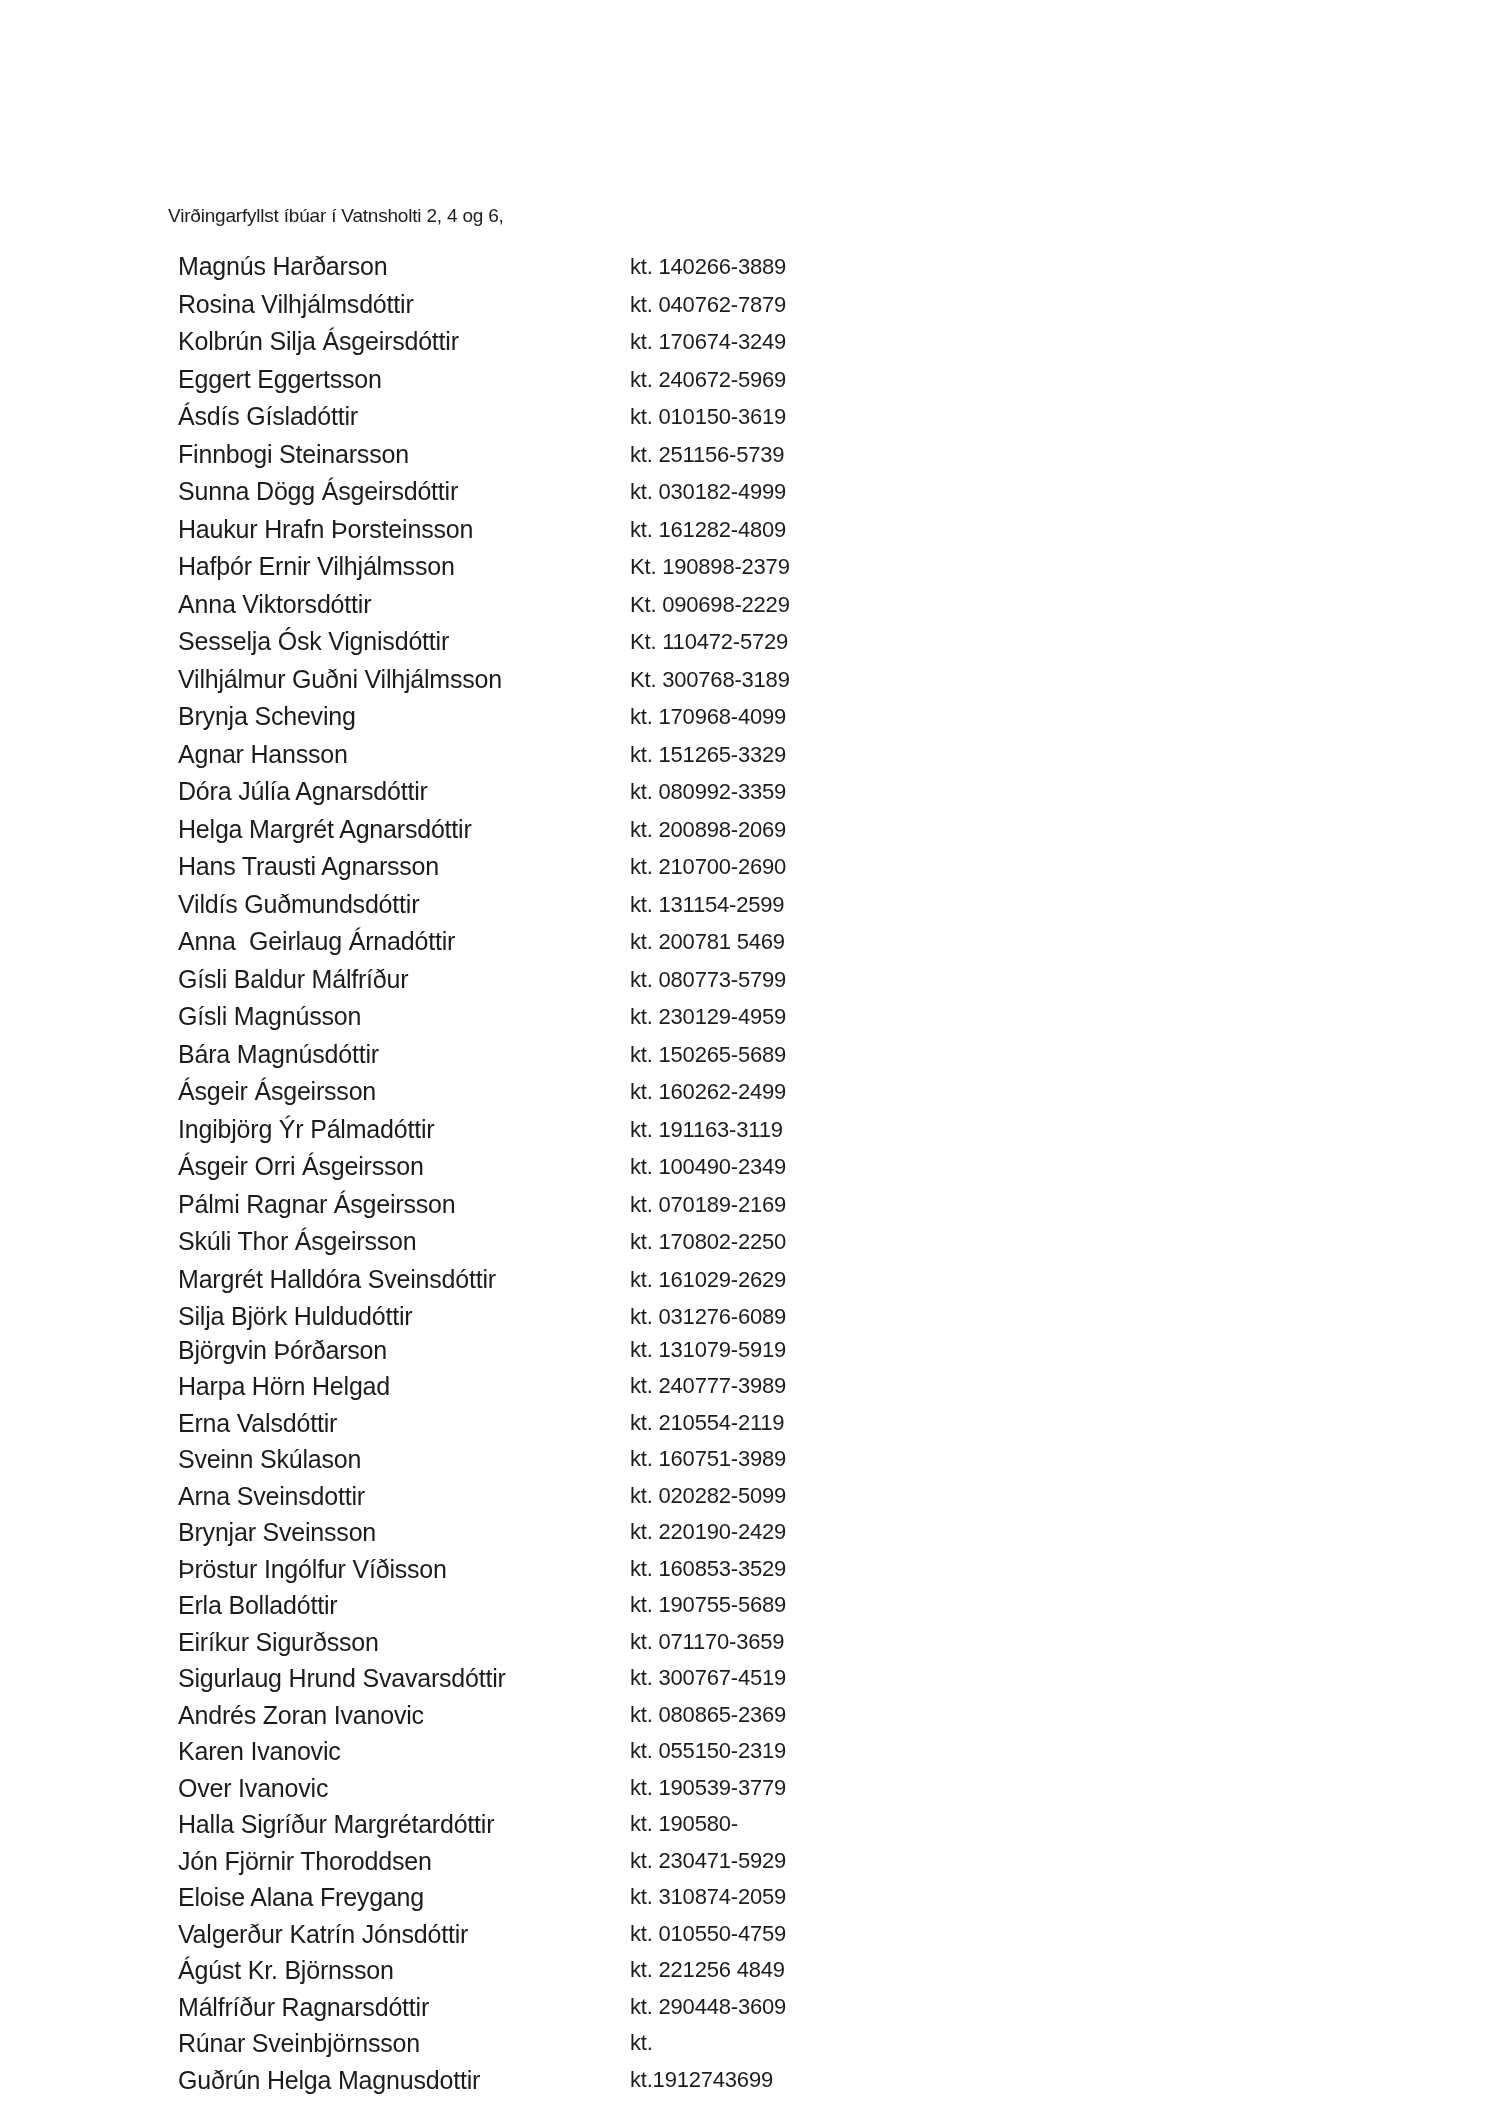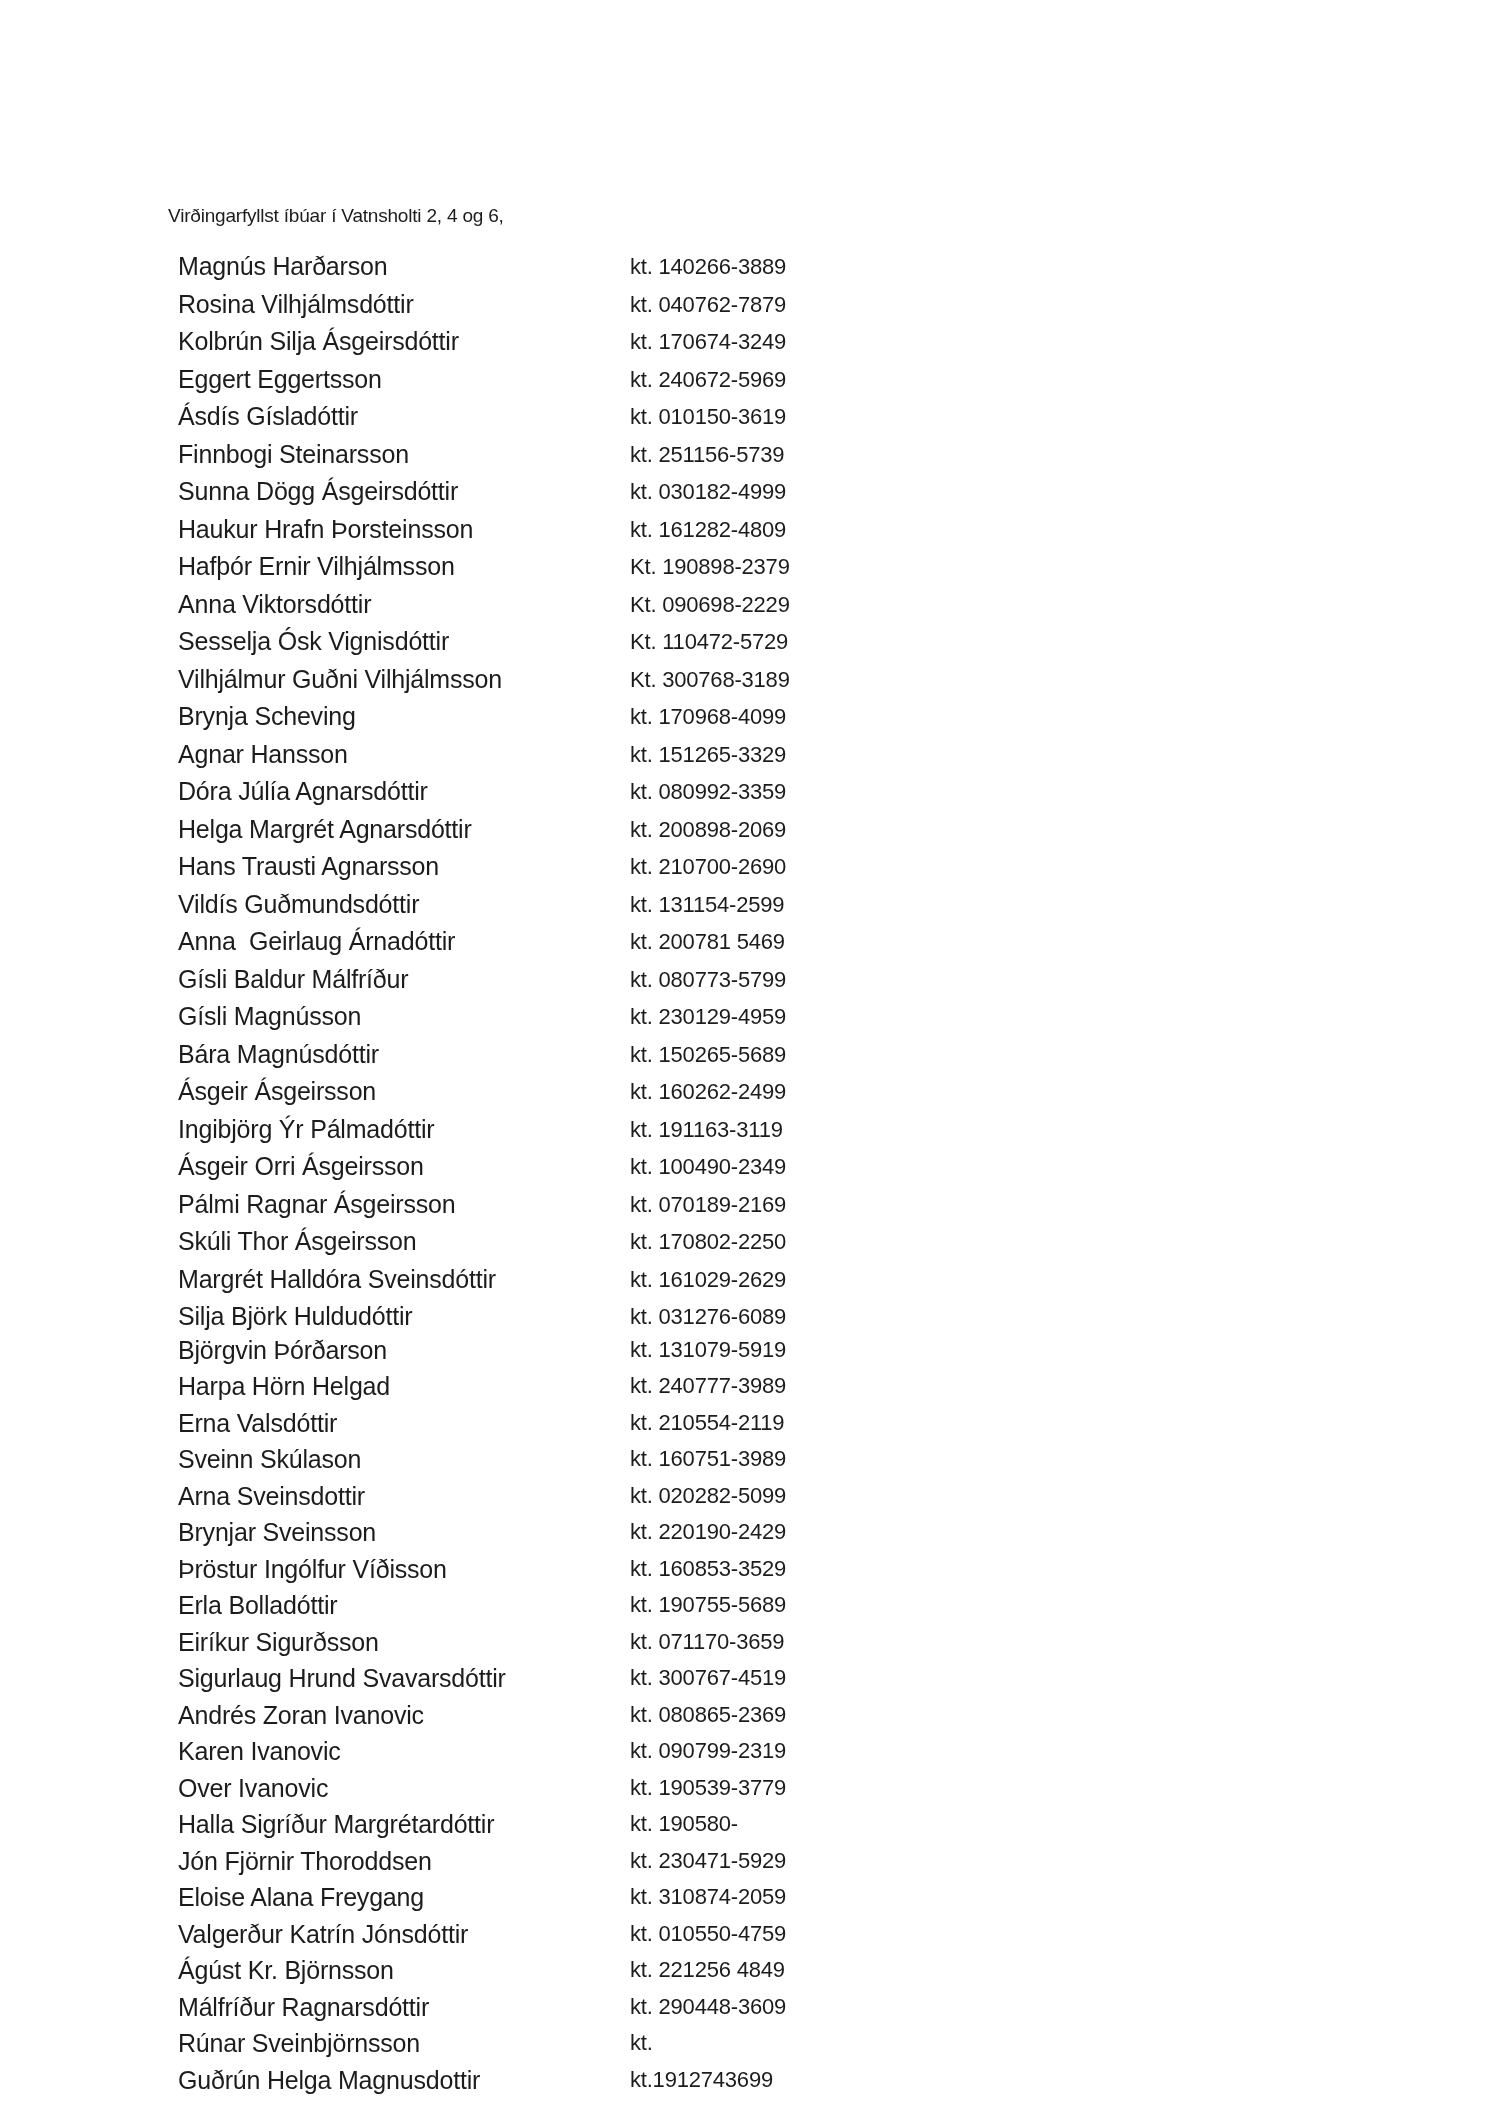--- a/index.html
+++ b/index.html
@@ -103,21 +103,21 @@
       <div class="row wide"><span class="name">Harpa Hörn Helgad</span><span class="kt">kt. 240777-3989</span></div>
       <div class="row wide"><span class="name">Erna Valsdóttir</span><span class="kt">kt. 210554-2119</span></div>
       <div class="row wide"><span class="name">Sveinn Skúlason</span><span class="kt">kt. 160751-3989</span></div>
       <div class="row wide"><span class="name">Arna Sveinsdottir</span><span class="kt">kt. 020282-5099</span></div>
       <div class="row wide"><span class="name">Brynjar Sveinsson</span><span class="kt">kt. 220190-2429</span></div>
       <div class="row wide"><span class="name">Þröstur Ingólfur Víðisson</span><span class="kt">kt. 160853-3529</span></div>
       <div class="row wide"><span class="name">Erla Bolladóttir</span><span class="kt">kt. 190755-5689</span></div>
       <div class="row wide"><span class="name">Eiríkur Sigurðsson</span><span class="kt">kt. 071170-3659</span></div>
       <div class="row wide"><span class="name">Sigurlaug Hrund Svavarsdóttir</span><span class="kt">kt. 300767-4519</span></div>
       <div class="row wide"><span class="name">Andrés Zoran Ivanovic</span><span class="kt">kt. 080865-2369</span></div>
-      <div class="row wide"><span class="name">Karen Ivanovic</span><span class="kt">kt. 090799-2319</span></div>
+      <div class="row wide"><span class="name">Karen Ivanovic</span><span class="kt">kt. 055150-2319</span></div>
       <div class="row wide"><span class="name">Over Ivanovic</span><span class="kt">kt. 190539-3779</span></div>
       <div class="row wide"><span class="name">Halla Sigríður Margrétardóttir</span><span class="kt">kt. 190580-</span></div>
       <div class="row wide"><span class="name">Jón Fjörnir Thoroddsen</span><span class="kt">kt. 230471-5929</span></div>
       <div class="row wide"><span class="name">Eloise Alana Freygang</span><span class="kt">kt. 310874-2059</span></div>
       <div class="row wide"><span class="name">Valgerður Katrín Jónsdóttir</span><span class="kt">kt. 010550-4759</span></div>
       <div class="row wide"><span class="name">Ágúst Kr. Björnsson</span><span class="kt">kt. 221256 4849</span></div>
       <div class="row wide"><span class="name">Málfríður Ragnarsdóttir</span><span class="kt">kt. 290448-3609</span></div>
       <div class="row wide"><span class="name">Rúnar Sveinbjörnsson</span><span class="kt">kt.</span></div>
       <div class="row wide"><span class="name">Guðrún Helga Magnusdottir</span><span class="kt">kt.1912743699</span></div>
     </div>

